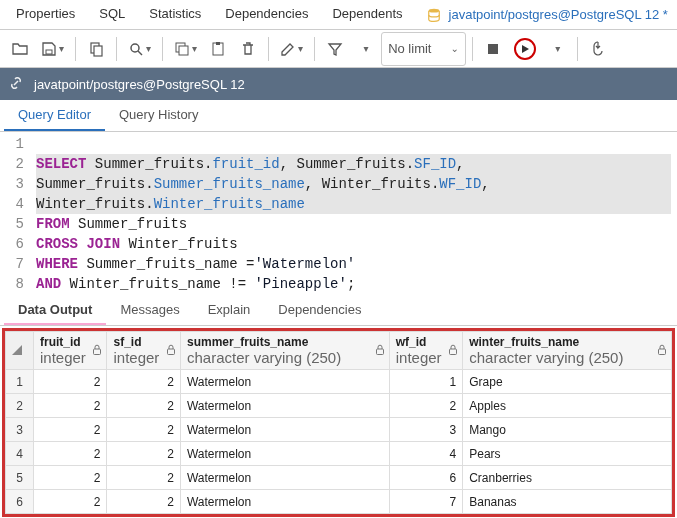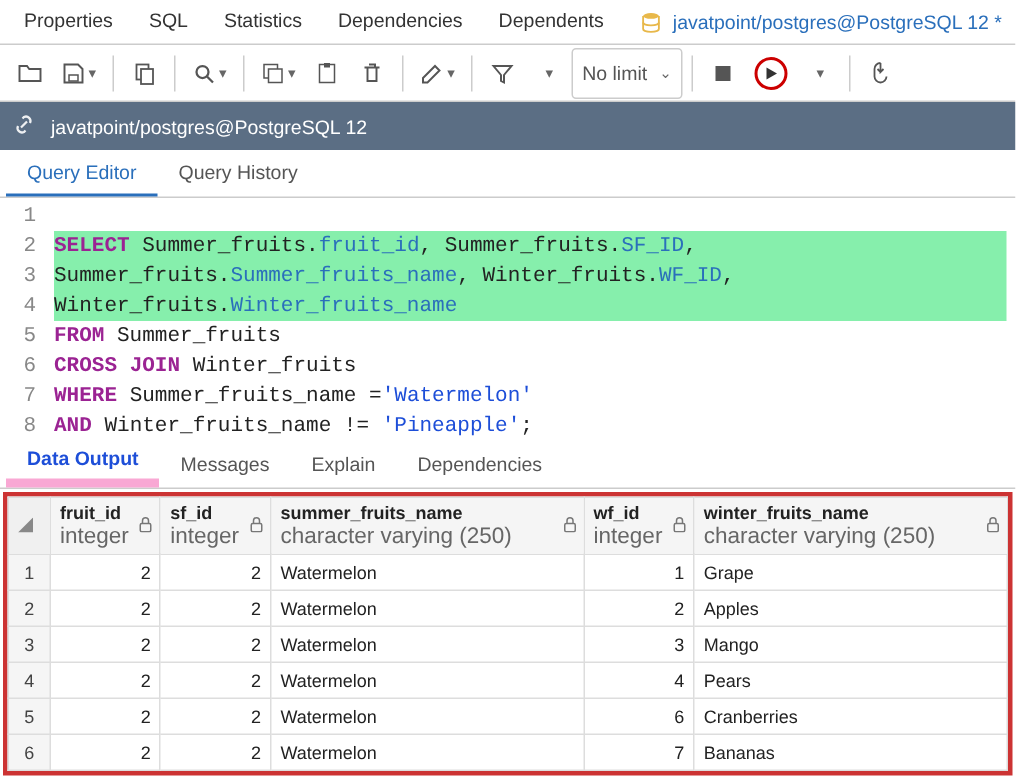--- a/index.html
+++ b/index.html
@@ -61,21 +61,21 @@
     background: #ccc;
     margin: 0 4px;
   }
   .combo {
     display: inline-flex;
     align-items: center;
     border: 1px solid #ccc;
     border-radius: 3px;
     height: 34px;
     padding: 0 6px;
-    gap: 6px;
+    gap: 17px;
     color: #555;
     cursor: pointer;
   }
   .execute-btn {
     border: 2px solid #c00;
     border-radius: 50%;
     width: 22px;
     height: 22px;
     display:inline-flex;
     align-items:center;
@@ -119,42 +119,42 @@
   .gutter {
     width: 30px;
     text-align: right;
     color: #888;
     padding: 2px 6px 2px 0;
     user-select: none;
   }
   .gutter div, .code-line { height: 20px; line-height:20px; }
   .code { flex:1; padding: 2px 6px; }
   .code-line { white-space: pre; }
-  .code-line.hl { background: #86efac; }
+  .code-line.hl { background: #e5e5e5; }
   .kw { color: #9b2393; font-weight: bold; }
   .col { color: #2a6fbb; }
-  .str { color: #1d4ed8; }
+  .str { color: #0f172a; }
   
   .out-tabs {
     display: flex;
     border-bottom: 1px solid #ccc;
     height: 30px;
     align-items: flex-end;
     padding: 0 4px;
   }
   .out-tabs .otab {
     padding: 6px 14px;
     color: #555;
     cursor: pointer;
     border-bottom: 2px solid transparent;
   }
   .out-tabs .otab.active {
     font-weight: bold;
-    color: #1d4ed8;
-    border-bottom: 6px solid #f9a8d4;
+    color: #404040;
+    border-bottom: 2px solid #f9a8d4;
   }
   
   .grid-wrap {
     border: 3px solid #c33;
     margin: 2px;
   }
   table.grid {
     border-collapse: collapse;
     width: 100%;
     font-size: 12px;

